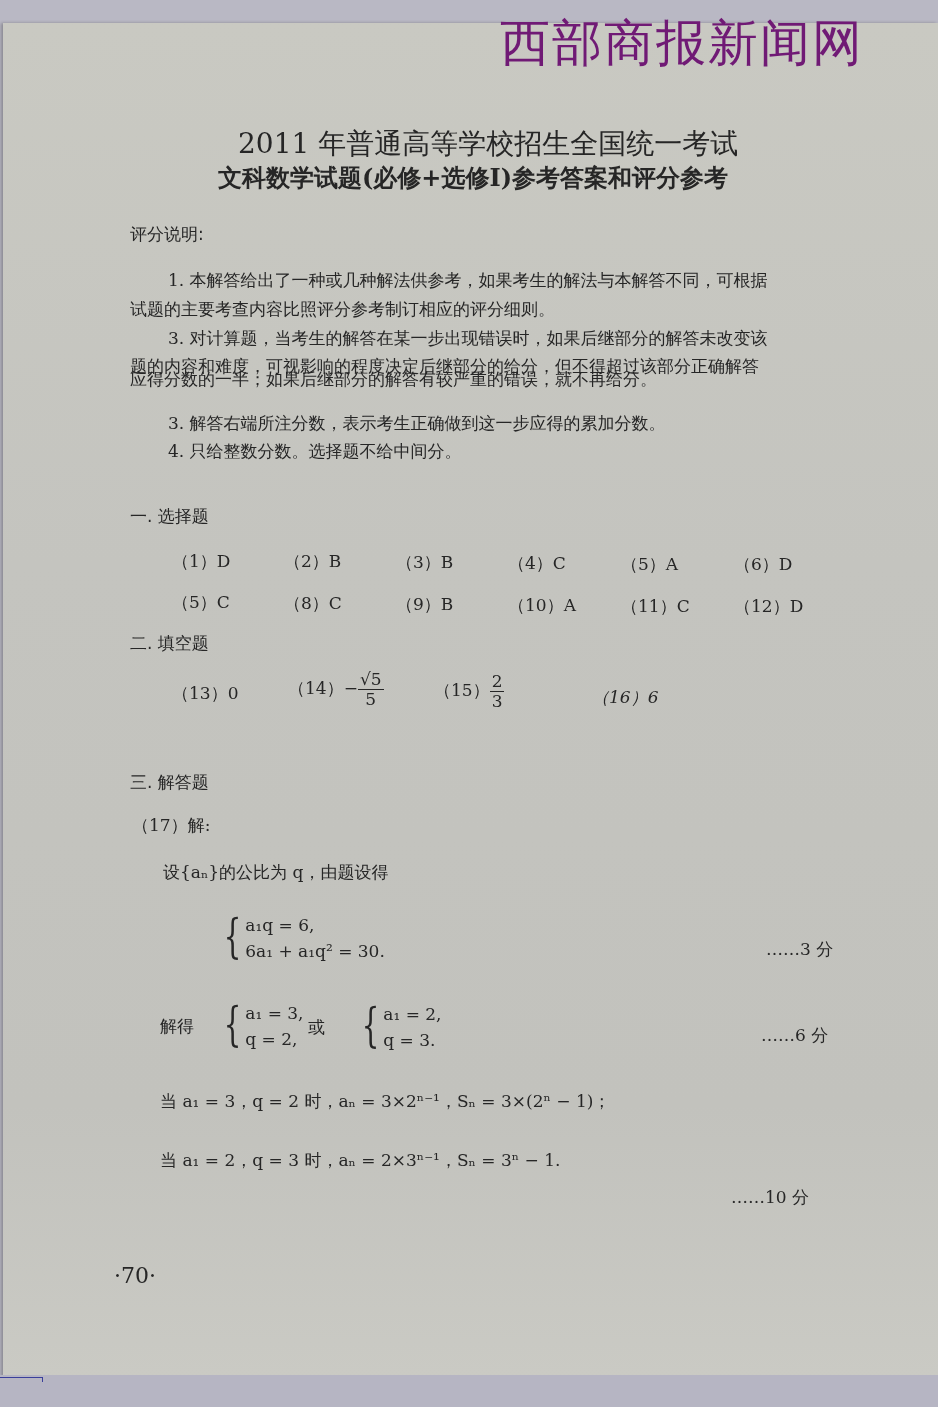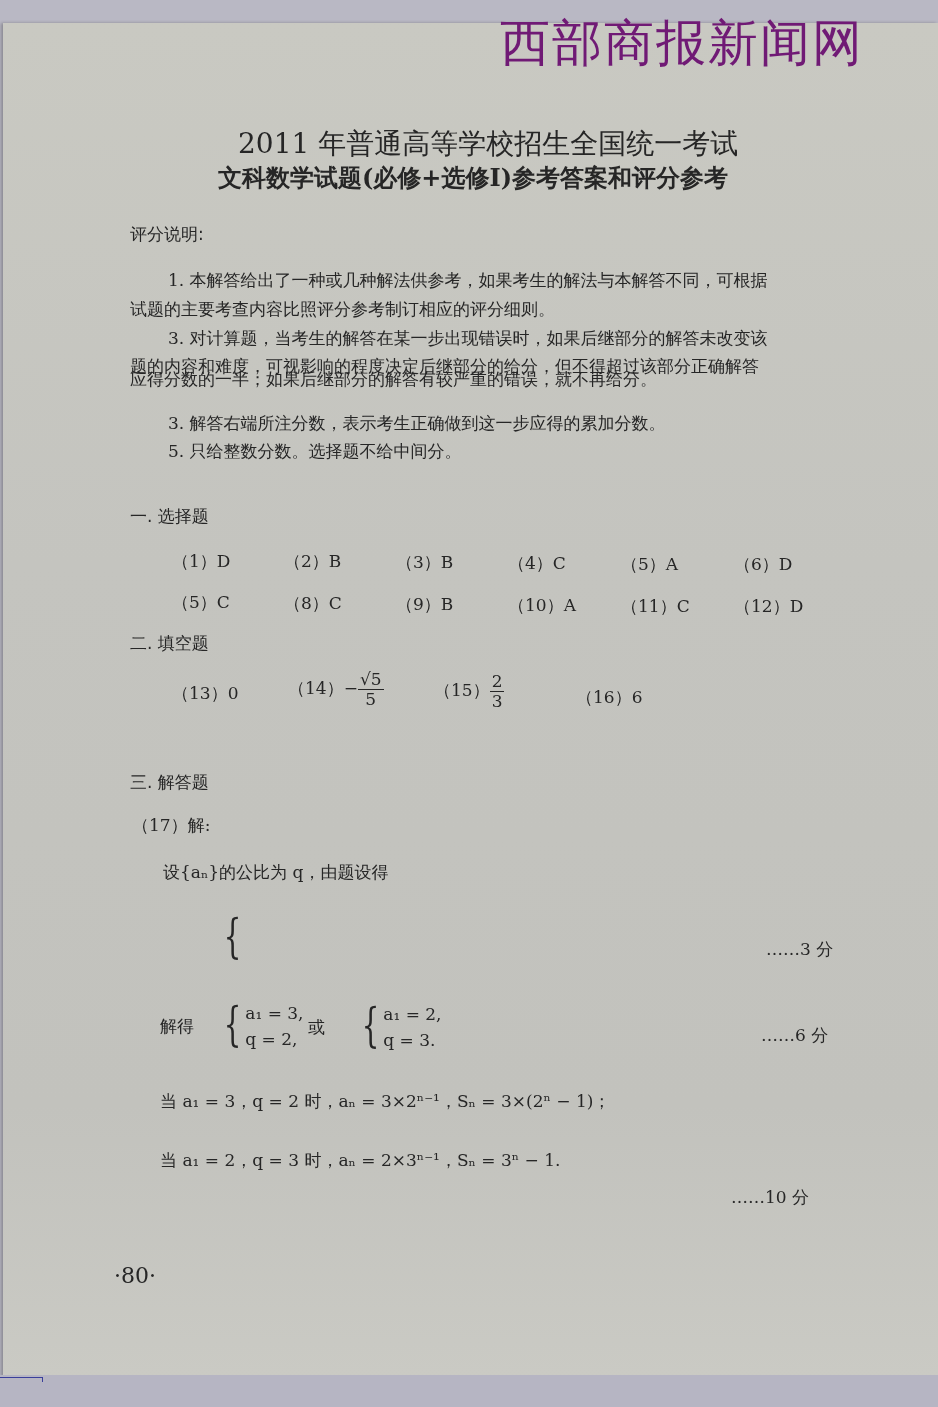--- a/index.html
+++ b/index.html
@@ -52,21 +52,21 @@
 <div class="abs title1">2011 年普通高等学校招生全国统一考试</div>
 <div class="abs title2">文科数学试题(必修+选修Ⅰ)参考答案和评分参考</div>
 
 <div class="abs para sec" style="left:130px; top:220px;">评分说明:</div>
 <div class="abs para" style="left:168px; top:266px;">1. 本解答给出了一种或几种解法供参考，如果考生的解法与本解答不同，可根据</div>
 <div class="abs para" style="left:130px; top:295px;">试题的主要考查内容比照评分参考制订相应的评分细则。</div>
 <div class="abs para" style="left:168px; top:324px;">3. 对计算题，当考生的解答在某一步出现错误时，如果后继部分的解答未改变该</div>
 <div class="abs para" style="left:130px; top:352px;">题的内容和难度，可视影响的程度决定后继部分的给分，但不得超过该部分正确解答</div>
 <div class="abs para" style="left:130px; top:365px;">应得分数的一半；如果后继部分的解答有较严重的错误，就不再给分。</div>
 <div class="abs para" style="left:168px; top:409px;">3. 解答右端所注分数，表示考生正确做到这一步应得的累加分数。</div>
-<div class="abs para" style="left:168px; top:437px;">5. 只给整数分数。选择题不给中间分。</div>
+<div class="abs para" style="left:168px; top:437px;">4. 只给整数分数。选择题不给中间分。</div>
 
 <div class="abs sec" style="left:130px; top:505px;">一. 选择题</div>
 <div class="abs ans" style="left:172px; top:550px;">（1）D</div>
 <div class="abs ans" style="left:284px; top:550px;">（2）B</div>
 <div class="abs ans" style="left:396px; top:551px;">（3）B</div>
 <div class="abs ans" style="left:508px; top:552px;">（4）C</div>
 <div class="abs ans" style="left:621px; top:553px;">（5）A</div>
 <div class="abs ans" style="left:734px; top:553px;">（6）D</div>
 <div class="abs ans" style="left:172px; top:591px;">（5）C</div>
 <div class="abs ans" style="left:284px; top:592px;">（8）C</div>
@@ -82,28 +82,32 @@
       <span class="num">√5</span>
       <span>5</span>
     </span>
 </div>
 <div class="abs ans" style="left:434px; top:672px;">
   <span>（15）</span><span class="frac">
       <span class="num">2</span>
       <span>3</span>
     </span>
 </div>
-<div class="abs ans" style="left:576px; top:686px;">（16）6</div>
+<div class="abs ans" style="left:592px; top:686px;font-style:italic;">（16）6</div>
 
 <div class="abs sec" style="left:130px; top:771px;">三. 解答题</div>
 <div class="abs ans" style="left:132px; top:814px;">（17）解:</div>
 <div class="abs ans math" style="left:163px; top:861px;">设{aₙ}的公比为 q，由题设得</div>
 
 <div class="abs brace math" style="left:218px; top:912px;">
   <span class="b">{</span>
+  <span class="rows">
+    <span>a₁q = 6,</span>
+    <span>6a₁ + a₁q² = 30.</span>
+  </span>
 </div>
 <div class="abs score" style="left:766px; top:938px;">……3 分</div>
 
 <div class="abs ans" style="left:160px; top:1015px;">解得</div>
 <div class="abs brace math" style="left:218px; top:1000px;">
   <span class="b">{</span>
   <span class="rows">
     <span>a₁ = 3,</span>
     <span>q = 2,</span>
   </span>
@@ -115,13 +119,13 @@
     <span>a₁ = 2,</span>
     <span>q = 3.</span>
   </span>
 </div>
 <div class="abs score" style="left:761px; top:1024px;">……6 分</div>
 
 <div class="abs ans math" style="left:160px; top:1090px;">当 a₁ = 3，q = 2 时，aₙ = 3×2ⁿ⁻¹，Sₙ = 3×(2ⁿ − 1)；</div>
 <div class="abs ans math" style="left:160px; top:1149px;">当 a₁ = 2，q = 3 时，aₙ = 2×3ⁿ⁻¹，Sₙ = 3ⁿ − 1.</div>
 <div class="abs score" style="left:731px; top:1154px;margin-top:32px;">……10 分</div>
 
-<div class="abs pagenum">·80·</div>
+<div class="abs pagenum">·70·</div>
 
 </body></html>

